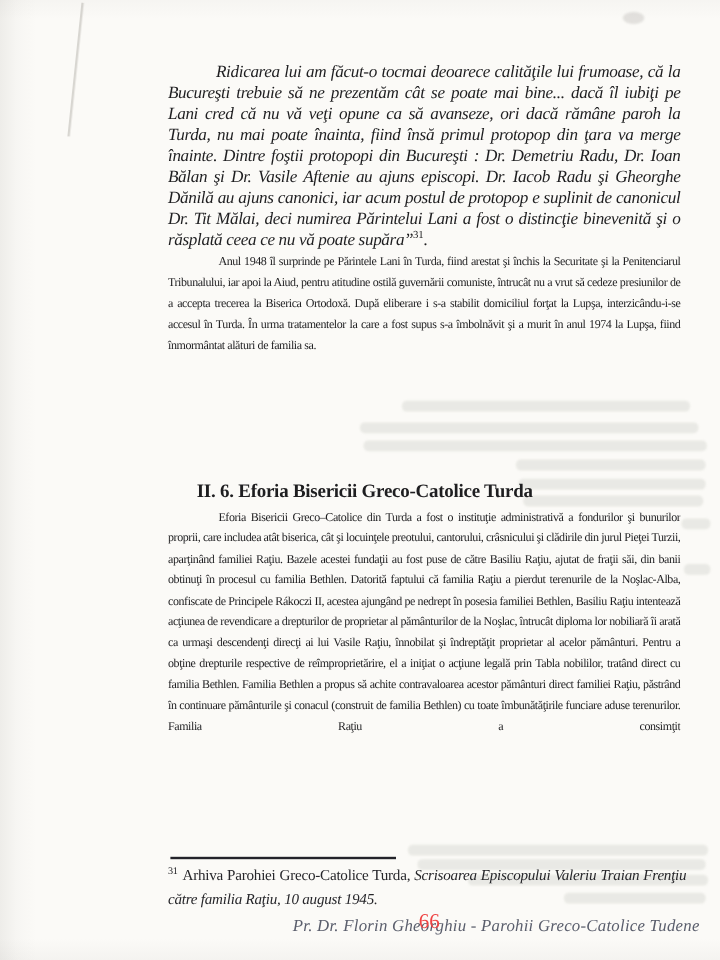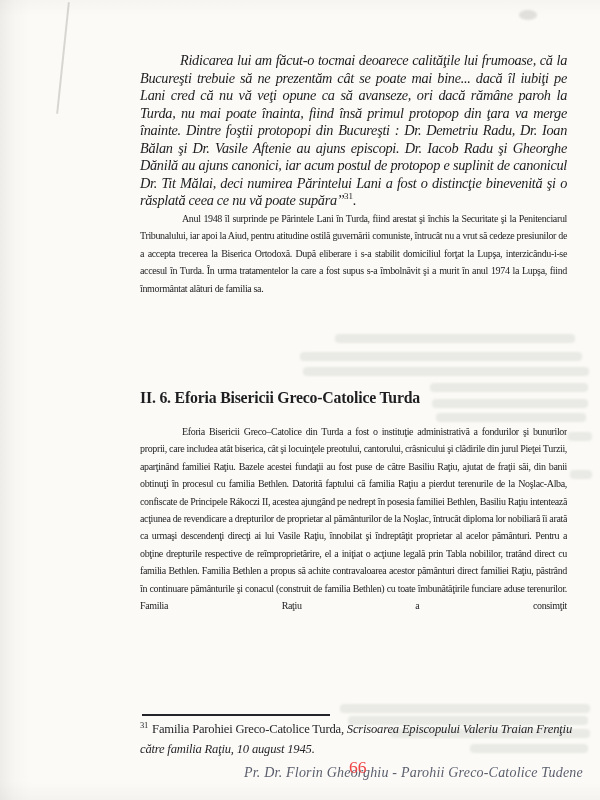--- a/index.html
+++ b/index.html
@@ -56,24 +56,24 @@
   }
   .body-par{
     margin:0;
     font-size:10px;
     line-height:17.5px;
     letter-spacing:-0.35px;
     text-align:justify;
     text-indent:42px;
   }
   .heading{
-    position:absolute;left:140px;top:389px;width:292px;margin:0;
+    position:absolute;left:140px;top:389px;width:292px;margin:12px;
     font-size:15.8px;font-weight:bold;
     letter-spacing:-0.2px;
-    text-align:left;
+    text-align:right;
     white-space:nowrap;
   }
   .section-par{
     position:absolute;left:140px;top:423px;width:427px;
     max-height:300px;overflow:hidden;
     line-height:17.4px;
     text-align-last:justify;
   }
   .fnrule{
     position:absolute;left:142px;top:714px;width:188px;height:0;
@@ -126,18 +126,18 @@
   <div class="textcol" style="top:52px;">
     <p class="quote"><span>Ridicarea lui am făcut-o tocmai deoarece calităţile lui frumoase, că la Bucureşti trebuie să ne prezentăm cât se poate mai bine... dacă îl iubiţi pe Lani cred că nu vă veţi opune ca să avanseze, ori dacă rămâne paroh la Turda, nu mai poate înainta, fiind însă primul protopop din ţara va merge înainte. Dintre foştii protopopi din Bucureşti : Dr. Demetriu Radu, Dr. Ioan Bălan şi Dr. Vasile Aftenie au ajuns episcopi. Dr. Iacob Radu şi Gheorghe Dănilă au ajuns canonici, iar acum postul de protopop e suplinit de canonicul Dr. Tit Mălai, deci numirea Părintelui Lani a fost o distincţie binevenită şi o răsplată ceea ce nu vă poate supăra’’</span><sup>31</sup><span>.</span></p>
     <p class="body-par">Anul 1948 îl surprinde pe Părintele Lani în Turda, fiind arestat şi închis la Securitate şi la Penitenciarul Tribunalului, iar apoi la Aiud, pentru atitudine ostilă guvernării comuniste, întrucât nu a vrut să cedeze presiunilor de a accepta trecerea la Biserica Ortodoxă. După eliberare i s-a stabilit domiciliul forţat la Lupşa, interzicându-i-se accesul în Turda. În urma tratamentelor la care a fost supus s-a îmbolnăvit şi a murit în anul 1974 la Lupşa, fiind înmormântat alături de familia sa.</p>
   </div>
 
   <h2 class="heading">II. 6. Eforia Bisericii Greco-Catolice Turda</h2>
 
   <p class="body-par section-par">Eforia Bisericii Greco–Catolice din Turda a fost o instituţie administrativă a fondurilor şi bunurilor proprii, care includea atât biserica, cât şi locuinţele preotului, cantorului, crâsnicului şi clădirile din jurul Pieţei Turzii, aparţinând familiei Raţiu. Bazele acestei fundaţii au fost puse de către Basiliu Raţiu, ajutat de fraţii săi, din banii obtinuţi în procesul cu familia Bethlen. Datorită faptului că familia Raţiu a pierdut terenurile de la Noşlac-Alba, confiscate de Principele Rákoczi II, acestea ajungând pe nedrept în posesia familiei Bethlen, Basiliu Raţiu intentează acţiunea de revendicare a drepturilor de proprietar al pământurilor de la Noşlac, întrucât diploma lor nobiliară îi arată ca urmaşi descendenţi direcţi ai lui Vasile Raţiu, înnobilat şi îndreptăţit proprietar al acelor pământuri. Pentru a obţine drepturile respective de reîmproprietărire, el a iniţiat o acţiune legală prin Tabla nobililor, tratând direct cu familia Bethlen. Familia Bethlen a propus să achite contravaloarea acestor pământuri direct familiei Raţiu, păstrând în continuare pământurile şi conacul (construit de familia Bethlen) cu toate îmbunătăţirile funciare aduse terenurilor. Familia Raţiu a consimţit</p>
 
   <div class="fnrule"></div>
-  <p class="footnote"><sup>31</sup><span>Familia Parohiei Greco-Catolice Turda, </span><i>Scrisoarea Episcopului Valeriu Traian Frenţiu către familia Raţiu, 10 august 1945.</i></p>
+  <p class="footnote"><sup>31</sup><span>Arhiva Parohiei Greco-Catolice Turda, </span><i>Scrisoarea Episcopului Valeriu Traian Frenţiu către familia Raţiu, 10 august 1945.</i></p>
 
   <div class="pagenum">66</div>
   <p class="footer">Pr. Dr. Florin Gheorghiu - Parohii Greco-Catolice Tudene</p>
 
 </div>
 
 </body></html>

